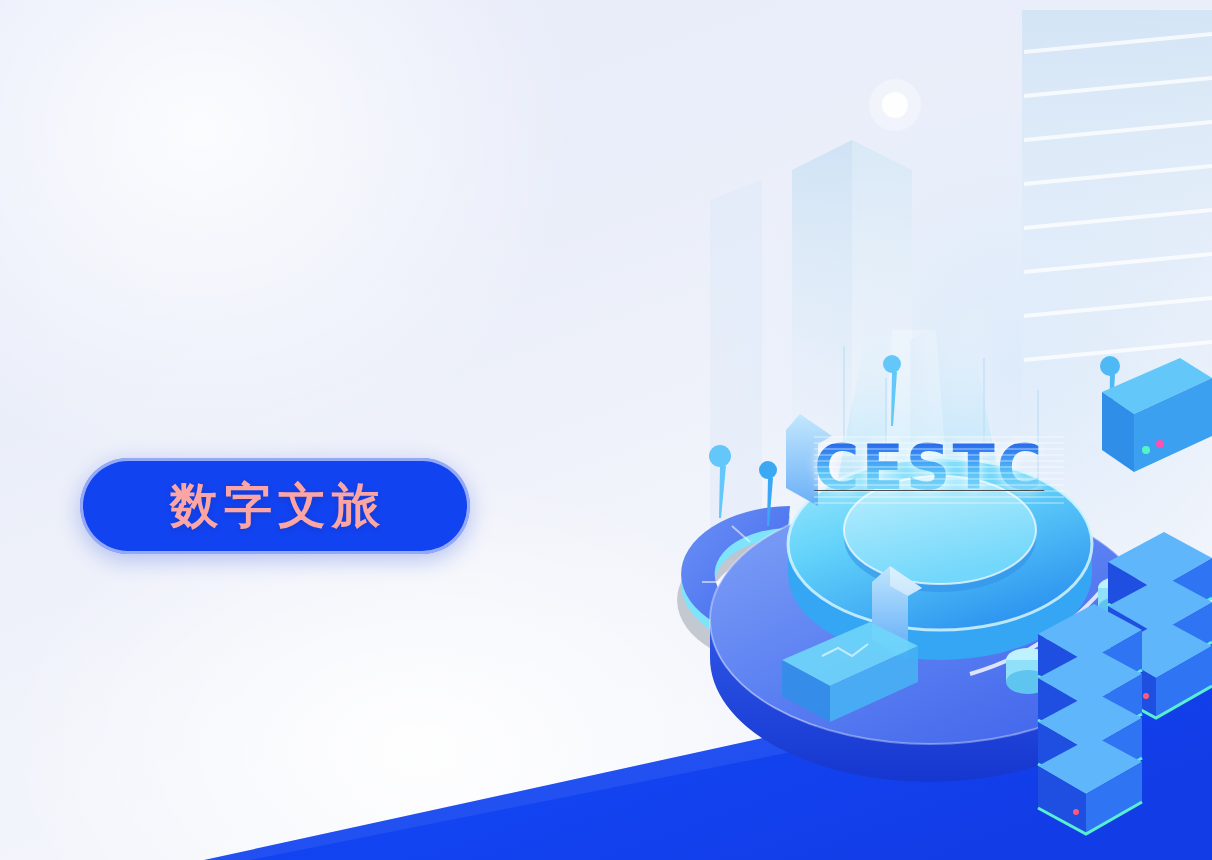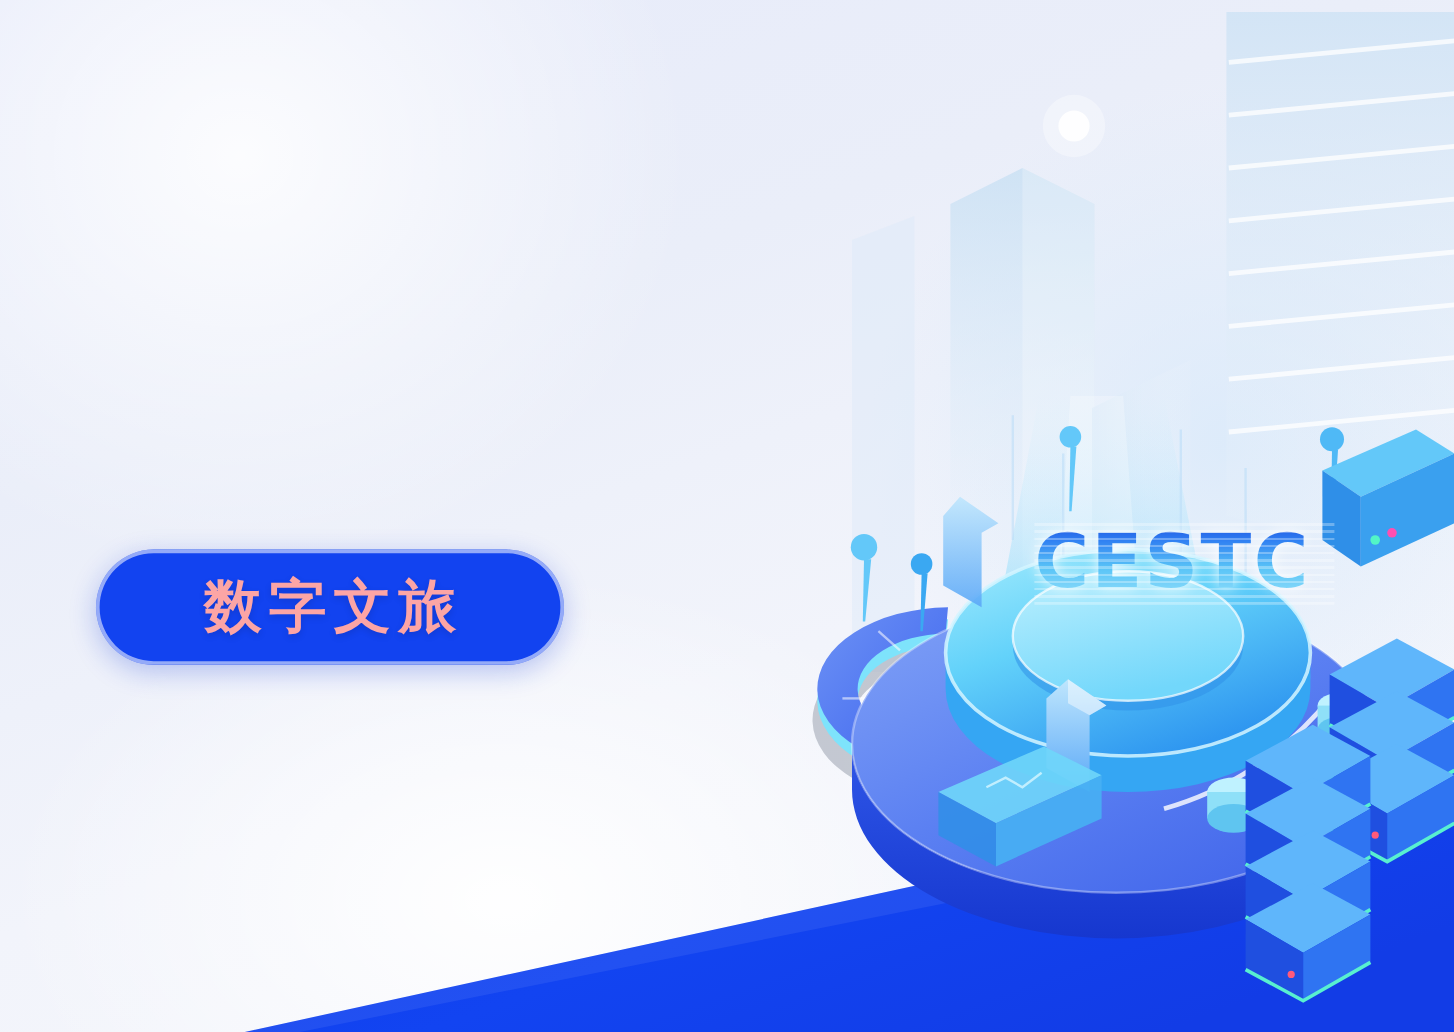--- a/index.html
+++ b/index.html
@@ -91,24 +91,25 @@
     left: 640px;
     top: 330px;
     width: 572px;
     height: 530px;
     pointer-events: none;
   }
 
   
   .cestc {
     position: absolute;
-    left: 862px;
+    left: 814px;
     top: 432px;
     width: 250px;
     height: 72px;
+    text-decoration: underline;
   }
   .cestc-text {
     font-size: 62px;
     font-weight: bold;
     letter-spacing: 2px;
     line-height: 72px;
     background: linear-gradient(180deg, #1b3fd8 0%, #2f7ff2 26%, #59c4f7 58%, #9ee4fb 100%);
     -webkit-background-clip: text;
     background-clip: text;
     color: transparent;

